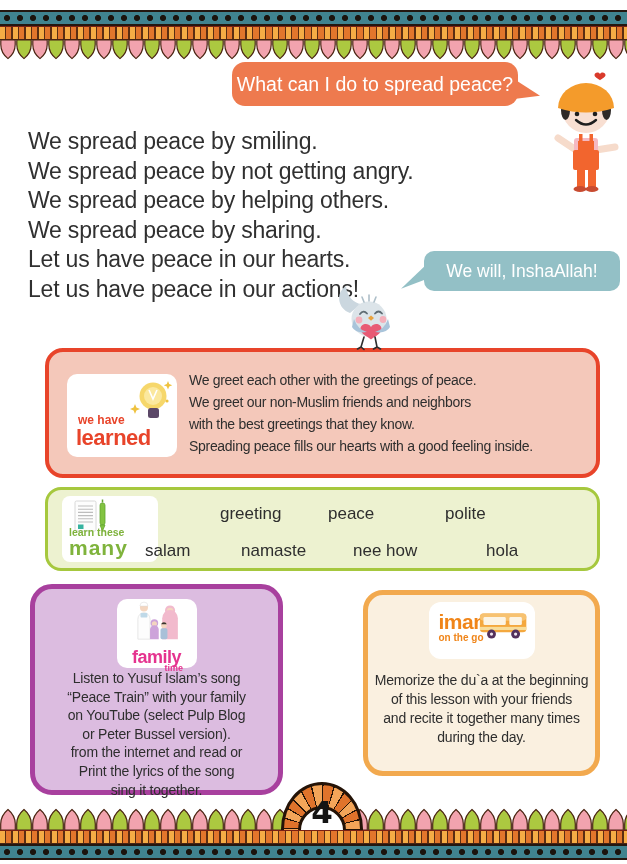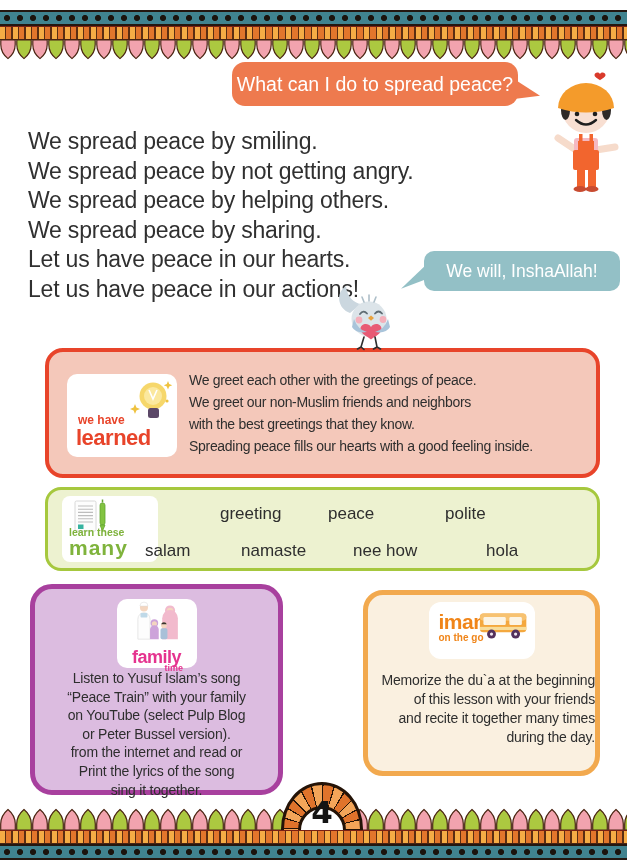--- a/index.html
+++ b/index.html
@@ -81,21 +81,21 @@
   
   .box-iman {
     left:363px; top:590px; width:237px; height:186px;
     background:#FAF0E0; border:5px solid #F2A94E; border-radius:20px;
   }
   .badge-iman { left:50%; transform:translateX(-50%); top:7px; width:106px; height:57px; border-radius:12px; }
   .iman-label { position:absolute; left:10px; top:9px; color:#F08519; line-height:1; }
   .iman-label .big { display:block; font-size:21px; font-weight:bold; letter-spacing:-0.5px; }
   .iman-label .small { display:block; font-size:10px; font-weight:bold; margin-top:1px; }
   .iman-bus { position:absolute; right:6px; top:9px; }
-  .iman-text { position:absolute; left:0; right:0; top:76px; text-align:right; font-size:14px; line-height:19px; letter-spacing:-0.2px; }
+  .iman-text { position:absolute; left:0; right:0; top:76px; text-align:center; font-size:14px; line-height:19px; letter-spacing:-0.2px; }
   
   .arch { position:absolute; left:281px; top:782px; width:82px; height:48px; overflow:hidden; z-index:5; }
   .arch .ring {
     position:absolute; left:0; top:0; width:82px; height:94px; border-radius:50%;
     box-sizing:border-box; border:3px solid #241307;
     background:repeating-conic-gradient(#241307 0 2deg, #E0732B 2deg 15deg, #241307 15deg 17deg, #F3A559 17deg 30deg);
   }
   .arch .inner {
     position:absolute; left:50%; transform:translateX(-50%); bottom:-24px;
     width:48px; height:48px; background:#fff; border:3px solid #241307;

